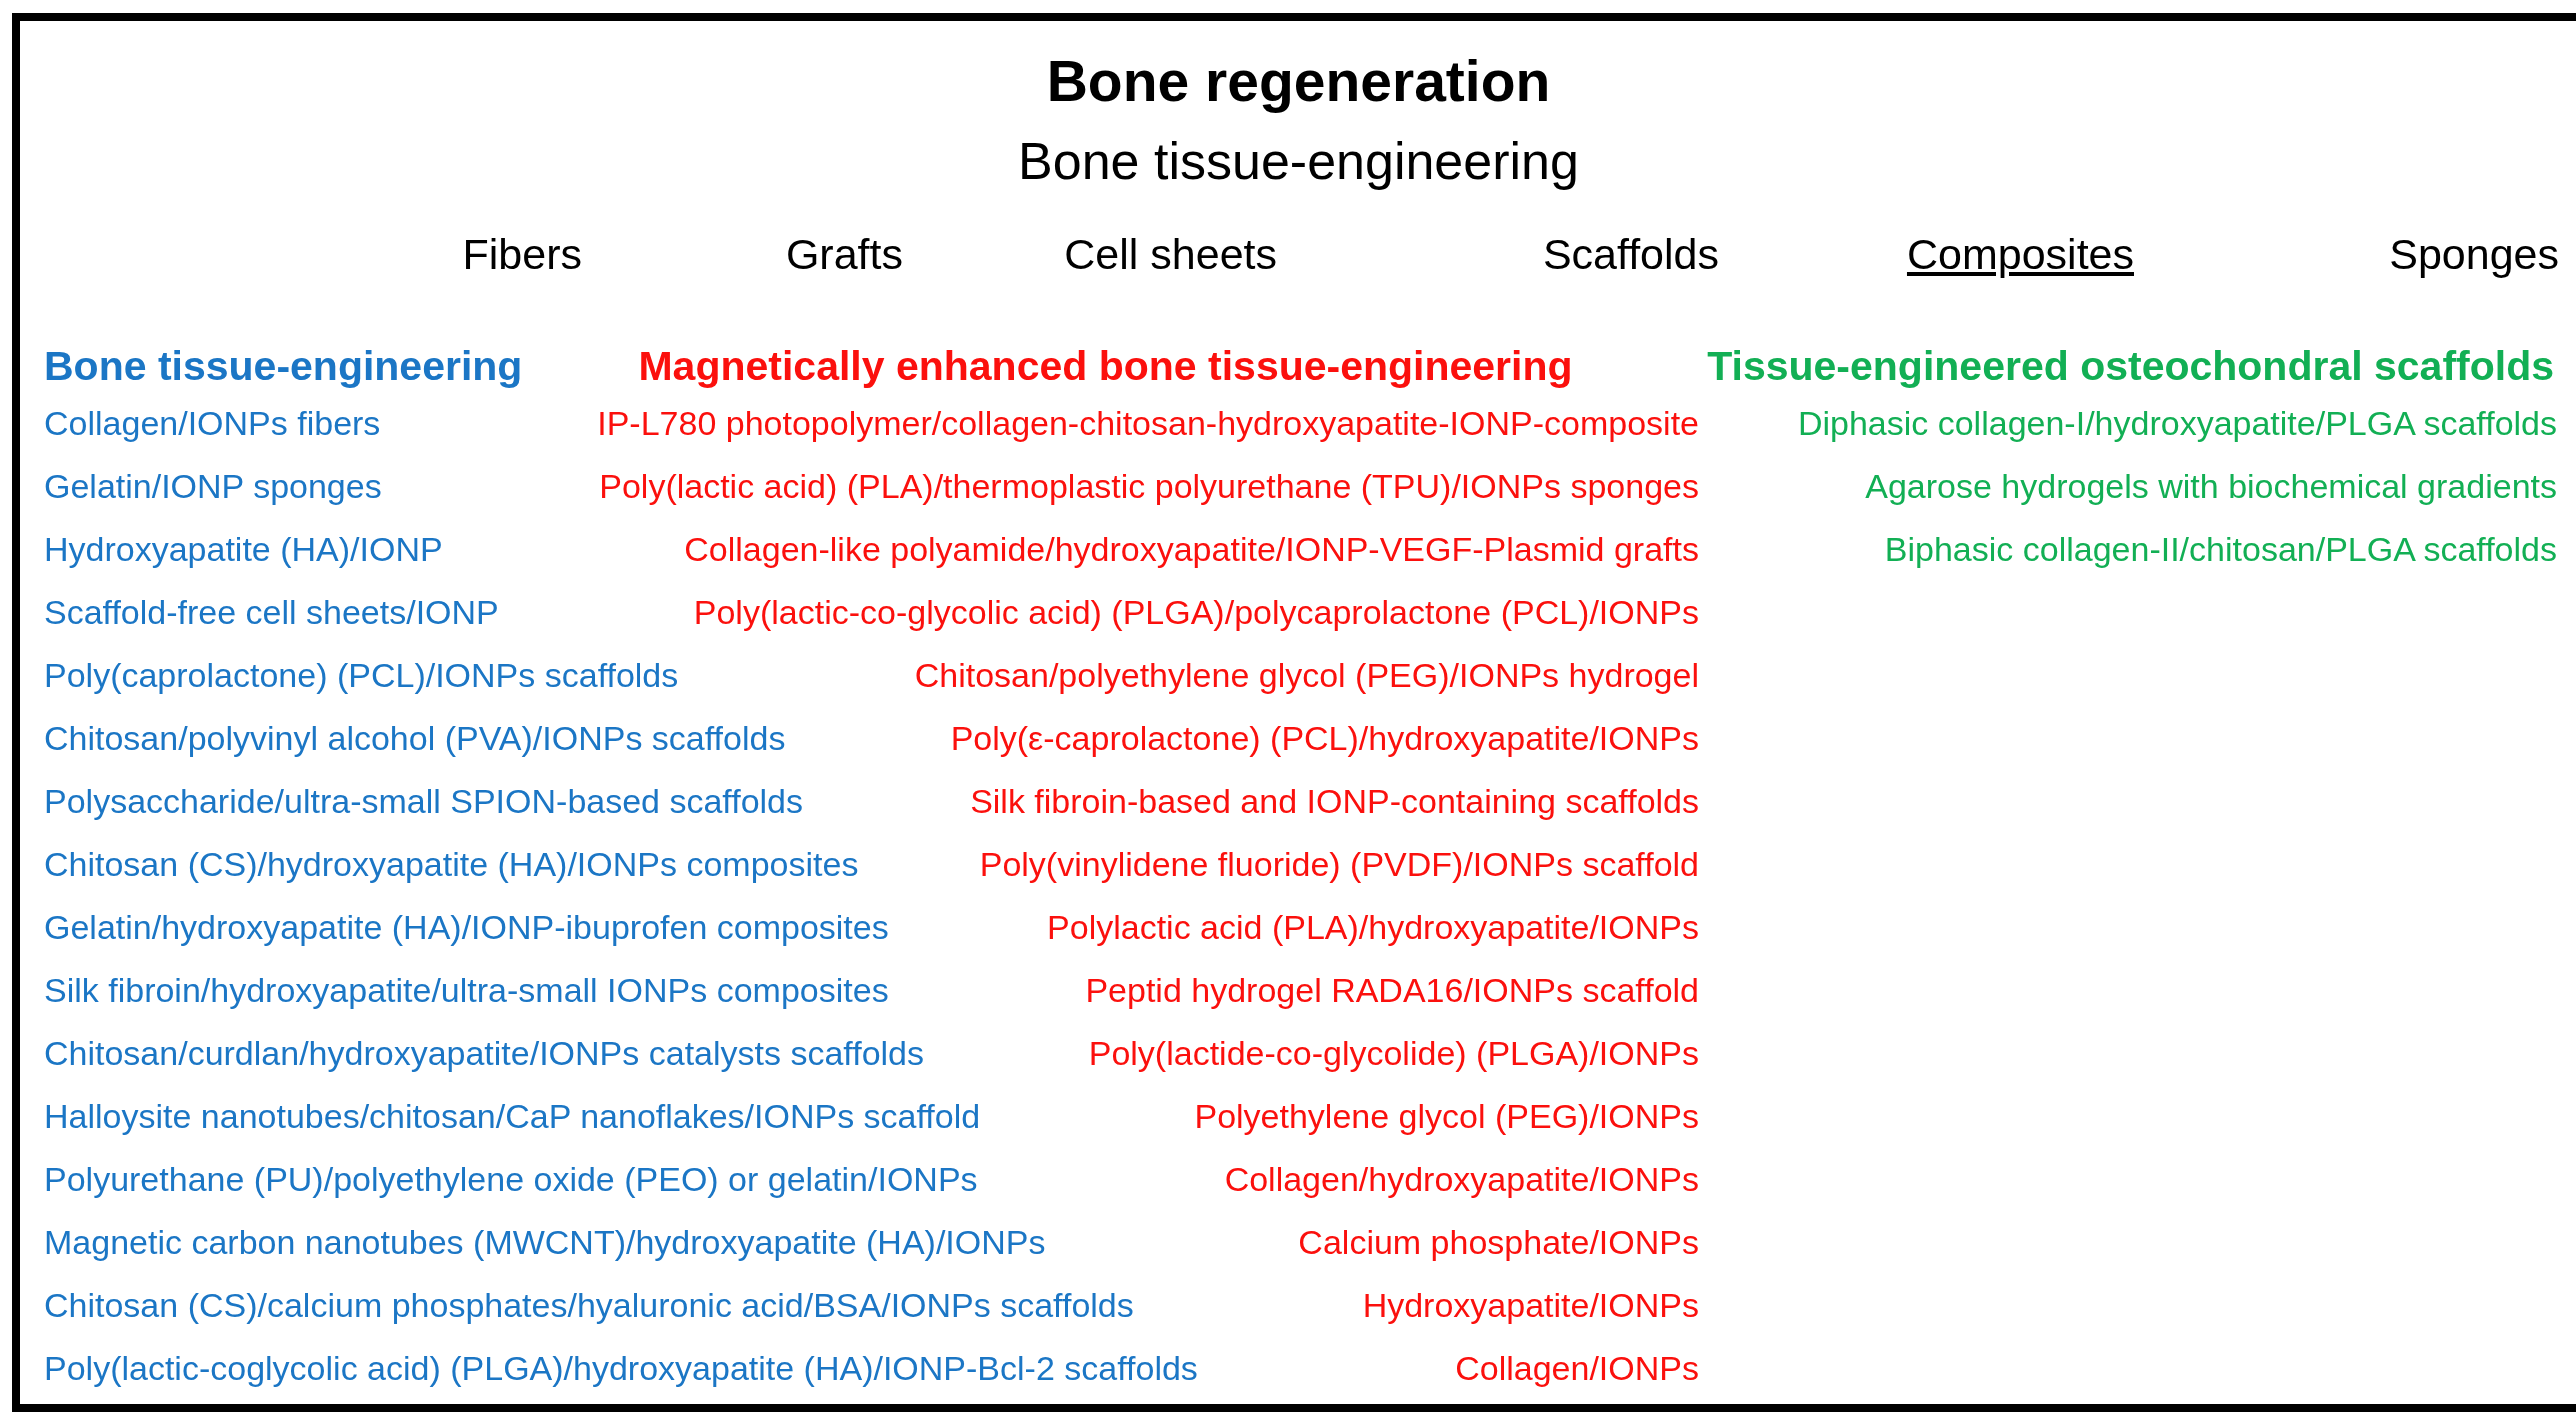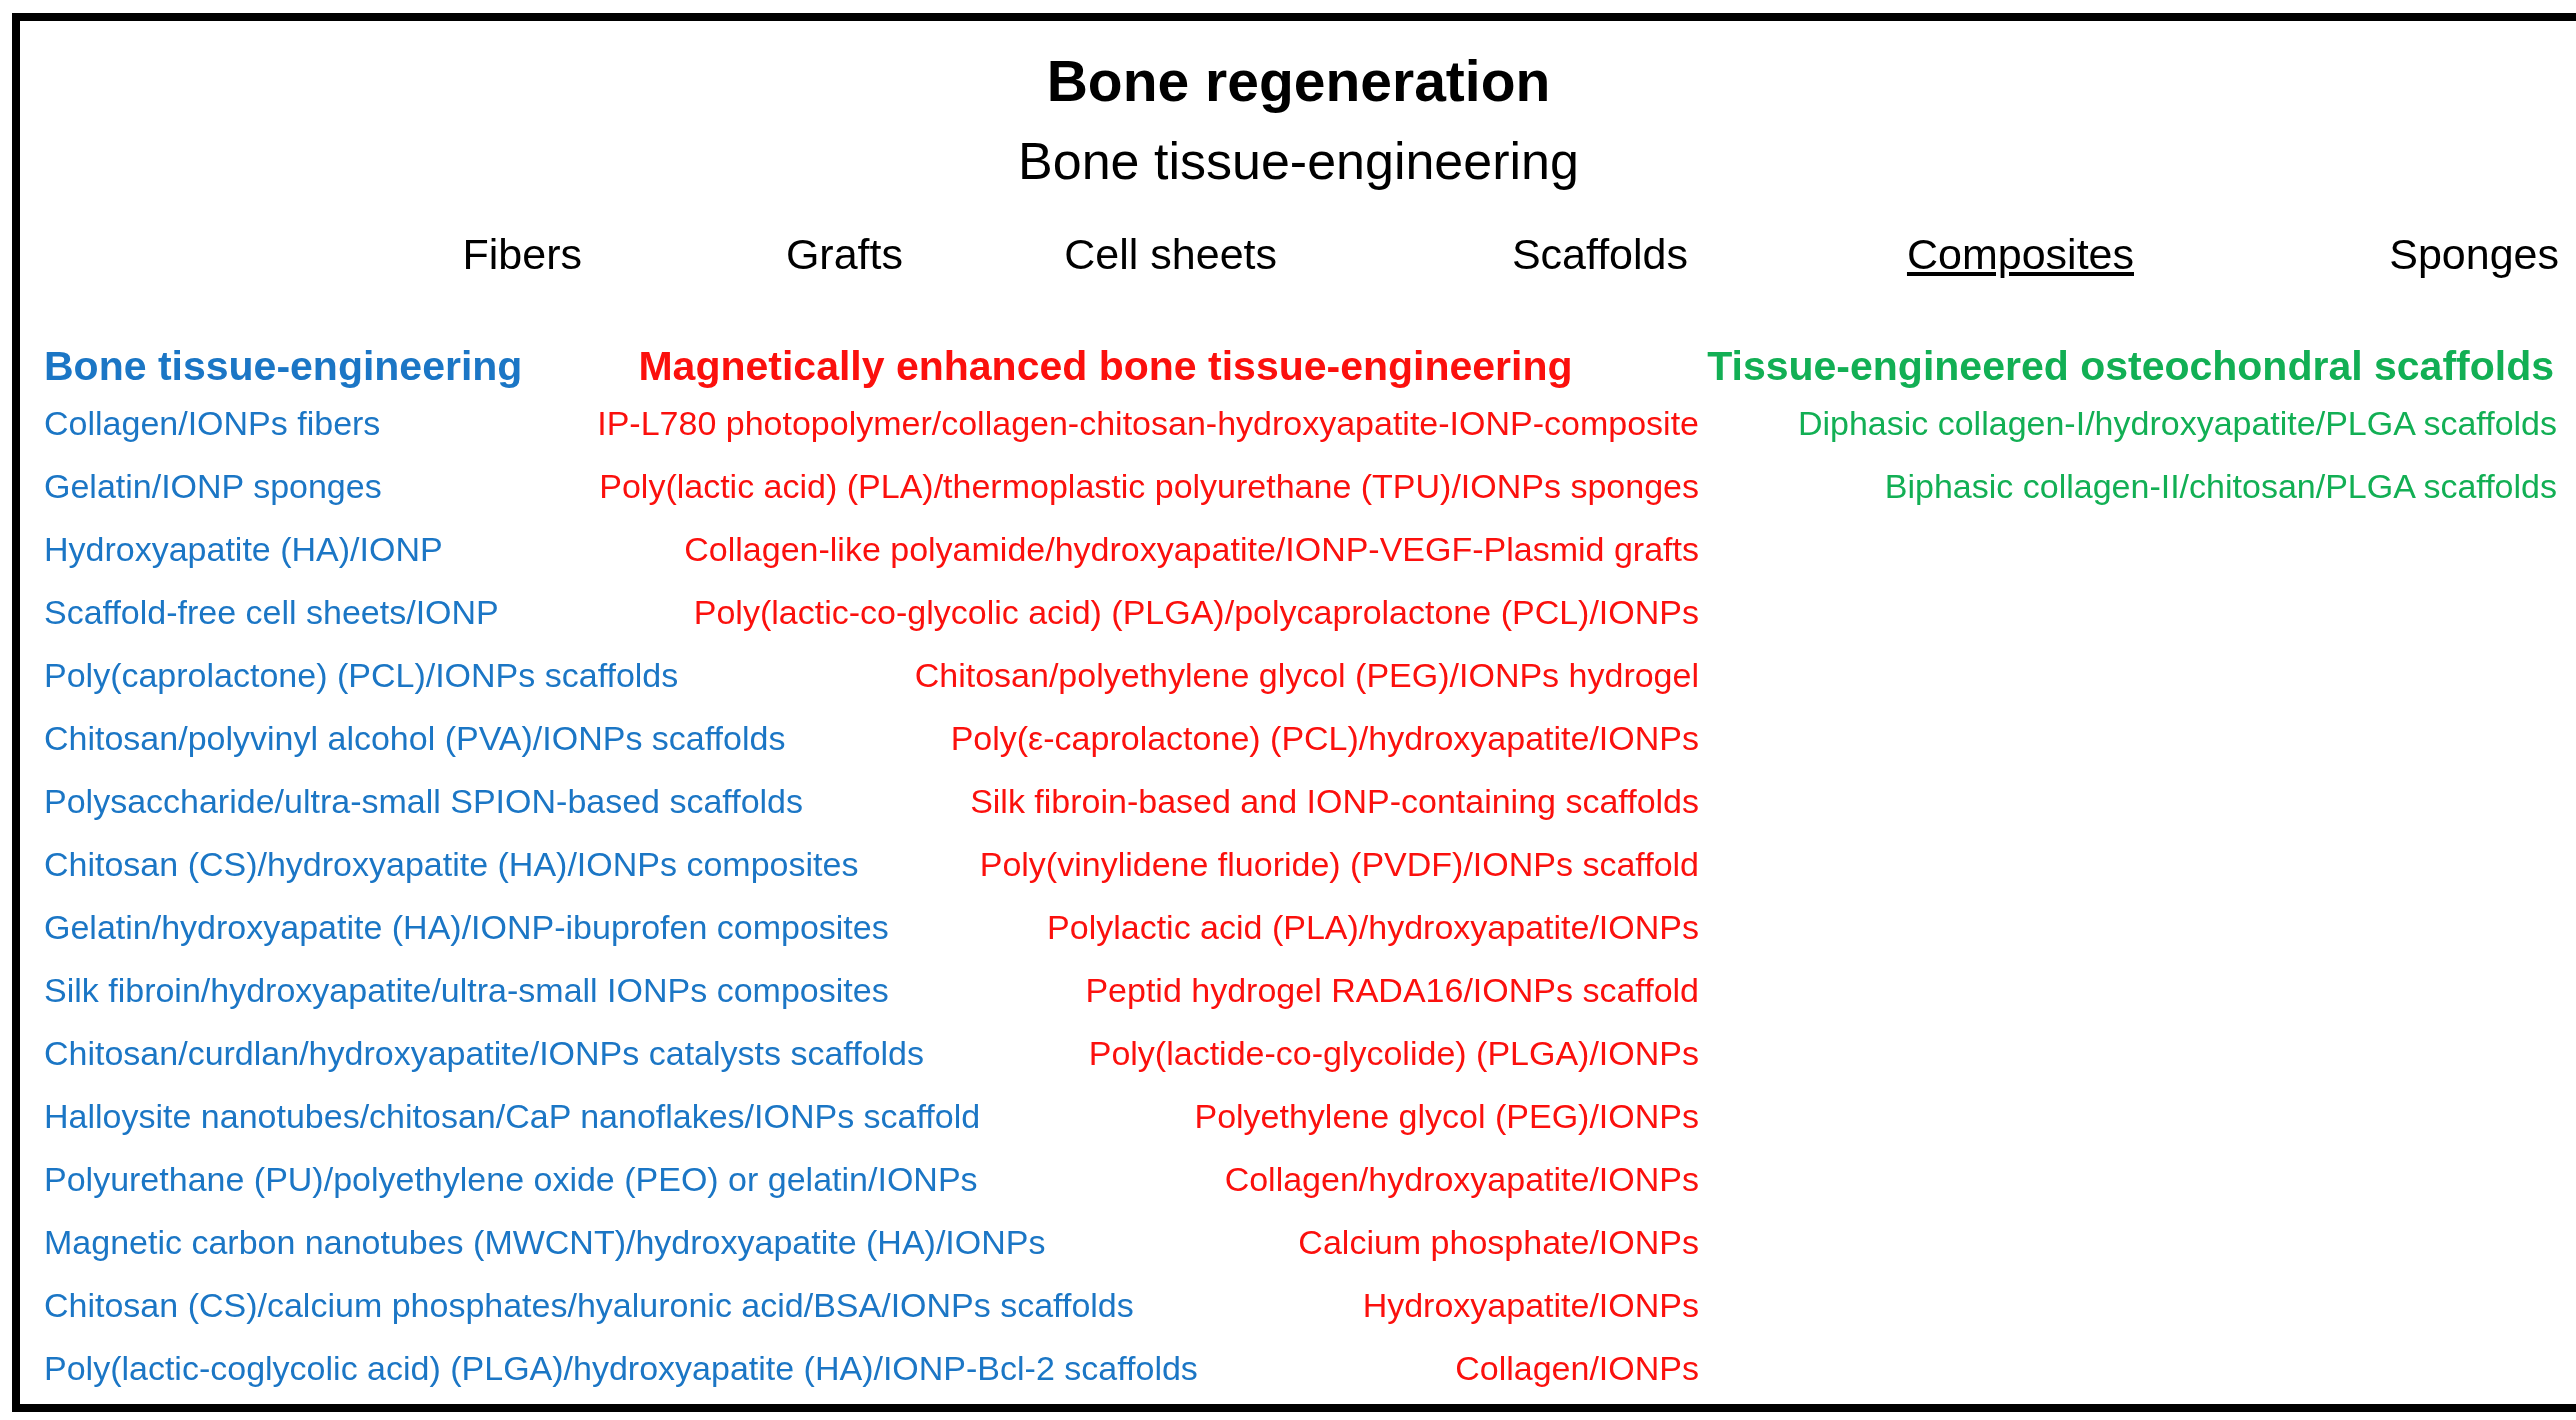--- a/index.html
+++ b/index.html
@@ -45,21 +45,21 @@
     width: 560px;
     margin-left: -280px;
     text-align: right;
     font-size: 43px;
     color: #000000;
     white-space: nowrap;
   }
   .cat:nth-child(1) { left: 302px; }
   .cat:nth-child(2) { left: 623px; }
   .cat:nth-child(3) { left: 997px; }
-  .cat:nth-child(4) { left: 1408px; }
+  .cat:nth-child(4) { left: 1439px; }
   .cat:nth-child(5) { left: 1854px; text-decoration: underline; }
   .cat:nth-child(6) { left: 2279px; }
   .col-header {
     position: absolute;
     top: 339px;
     height: 55px; line-height: 55px;
     font-size: 41px;
     font-weight: bold;
     white-space: nowrap;
   }
@@ -129,16 +129,17 @@
       <div class="row">Peptid hydrogel RADA16/IONPs scaffold</div>
       <div class="row">Poly(lactide-co-glycolide) (PLGA)/IONPs</div>
       <div class="row">Polyethylene glycol (PEG)/IONPs</div>
       <div class="row">Collagen/hydroxyapatite/IONPs</div>
       <div class="row">Calcium phosphate/IONPs</div>
       <div class="row">Hydroxyapatite/IONPs</div>
       <div class="row">Collagen/IONPs</div>
     </div>
   <div class="list" id="list-col2" style="color: rgb(18, 175, 84); margin-left: 28px;">
       <div class="row">Diphasic collagen-I/hydroxyapatite/PLGA scaffolds</div>
+      <div class="row">Agarose hydrogels with biochemical gradients</div>
       <div class="row">Biphasic collagen-II/chitosan/PLGA scaffolds</div>
     </div>
 </div>
 
 
 </body></html>

